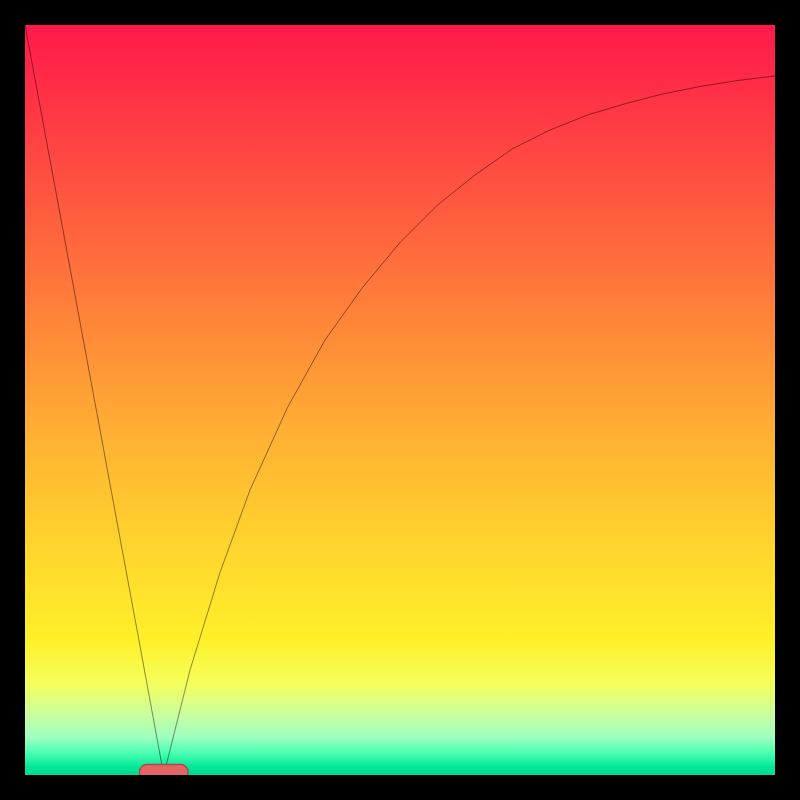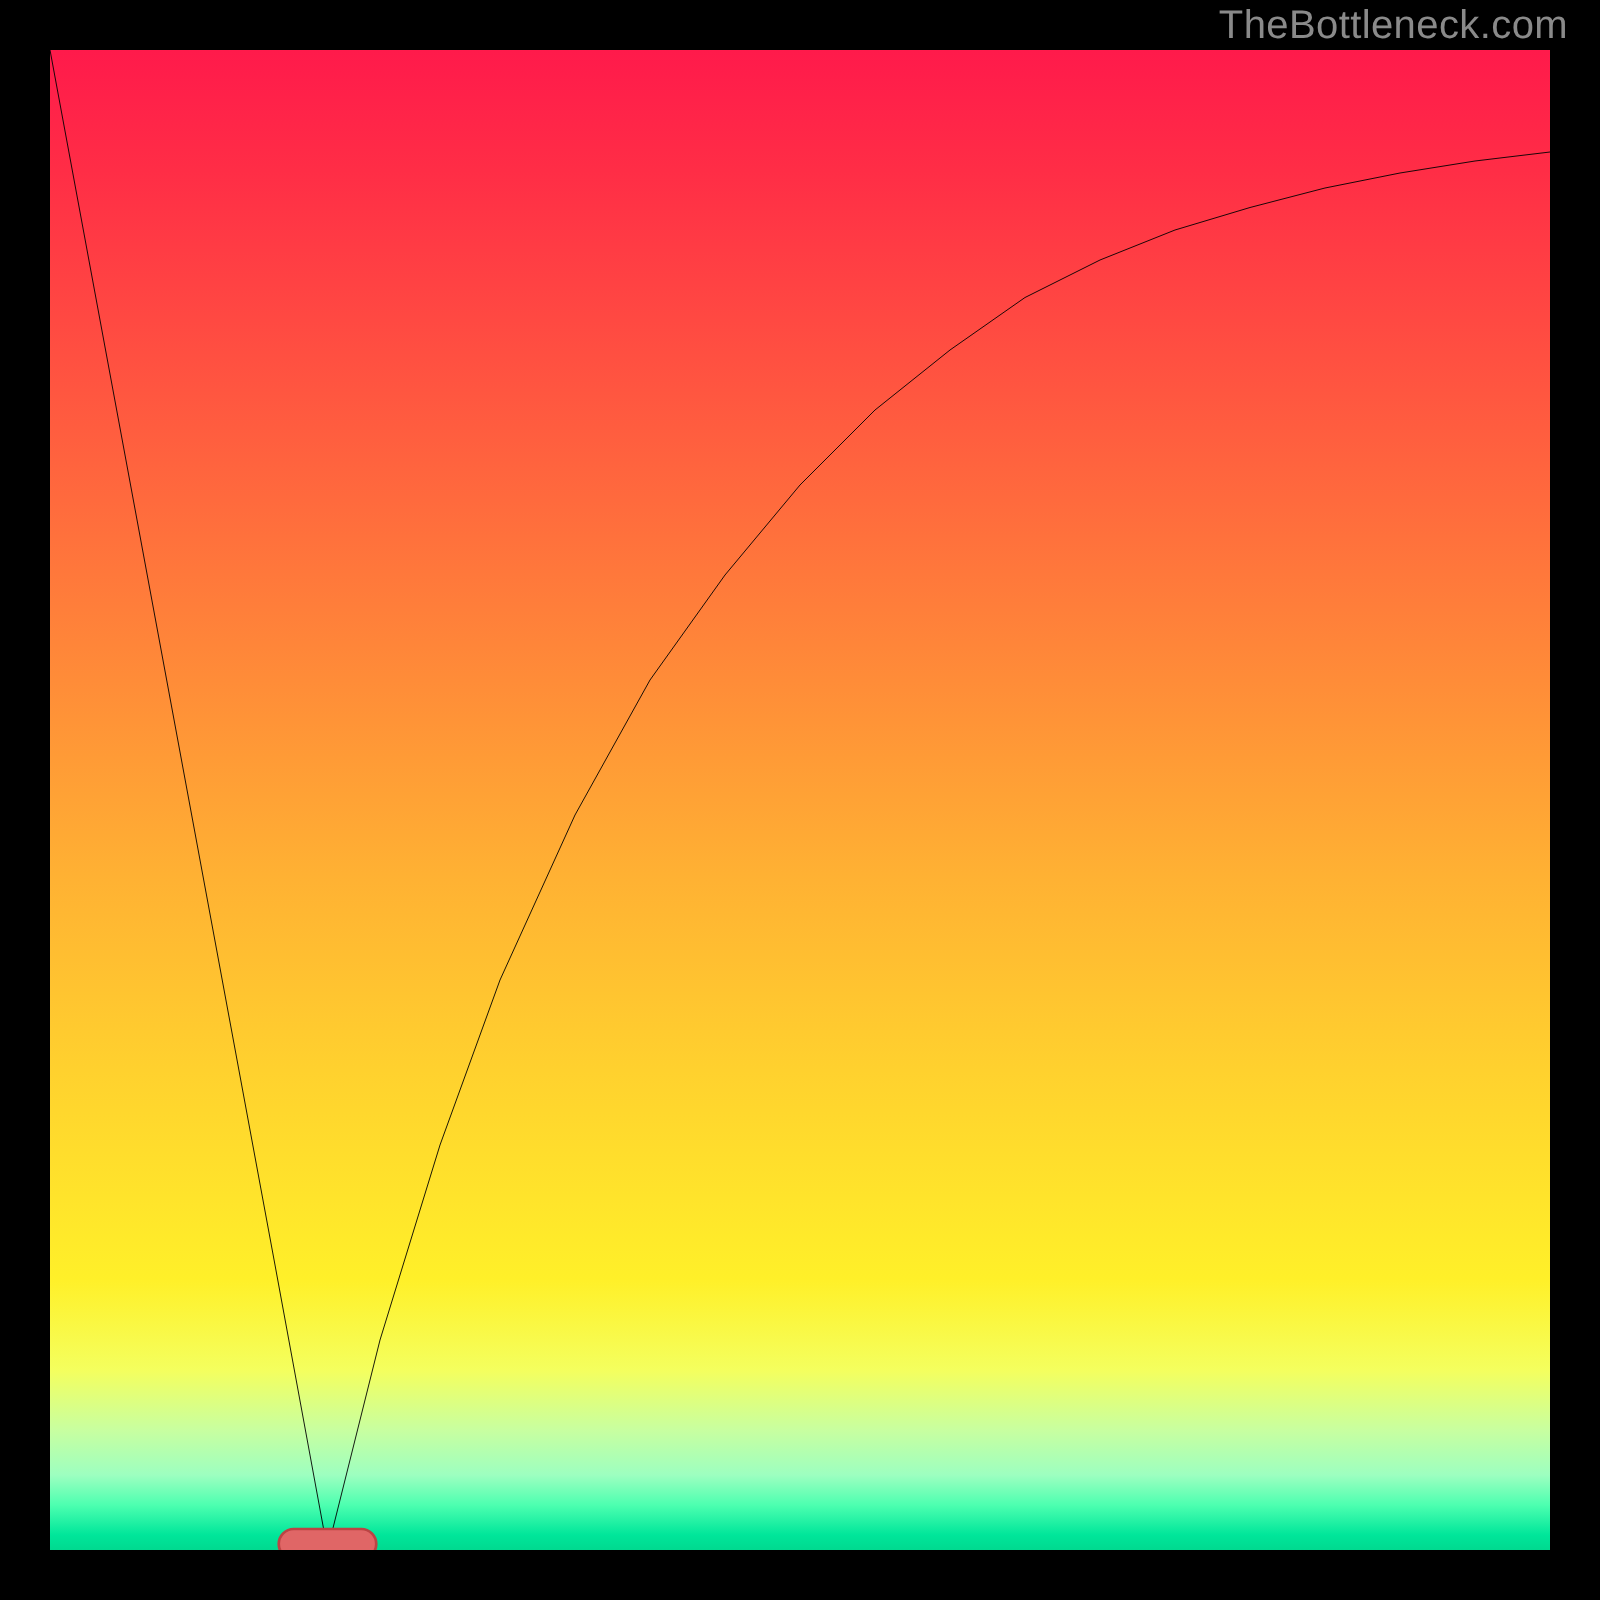--- a/index.html
+++ b/index.html
@@ -65,15 +65,14 @@
 
   <div class="plot-area">
 
     <svg class="curve" viewBox="0 0 100 100" preserveAspectRatio="none">
       <path id="curve-path" fill="none" stroke="#000000" stroke-width="0.45" vector-effect="non-scaling-stroke" d="M 0.000 0.000 L 5.000 27.000 L 10.000 54.000 L 15.000 81.000 L 18.500 100.000 L 18.500 100.000 L 22.000 86.000 L 26.000 73.000 L 30.000 62.000 L 35.000 51.000 L 40.000 42.000 L 45.000 35.000 L 50.000 29.000 L 55.000 24.000 L 60.000 20.000 L 65.000 16.500 L 70.000 14.000 L 75.000 12.000 L 80.000 10.500 L 85.000 9.200 L 90.000 8.200 L 95.000 7.400 L 100.000 6.800"></path>
       <rect id="min-marker" rx="1" ry="1" fill="#e06666" stroke="#bb4444" stroke-width="0.18" x="15.250" y="98.600" width="6.500" height="2.000"></rect>
     </svg>
 
   </div>
 
-  <div class="watermark">TheBottleneck.com</div>
 
 </div>
 
 </body></html>

